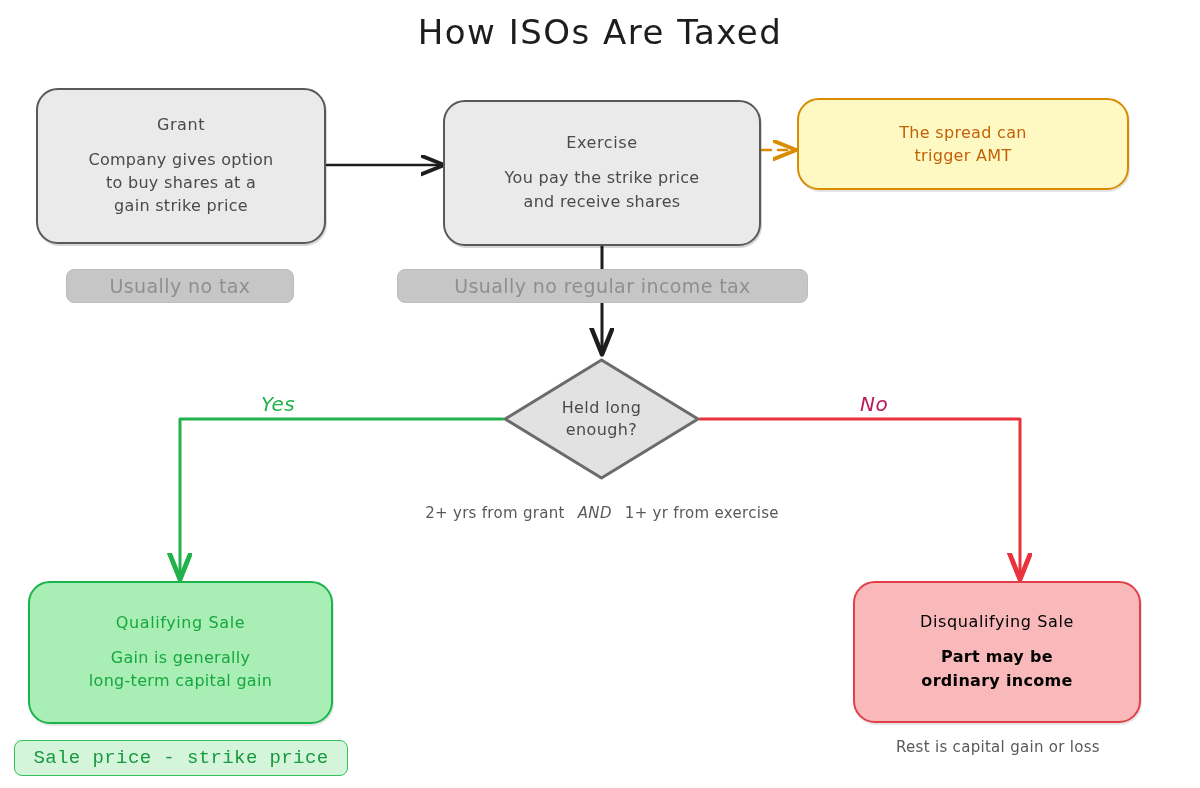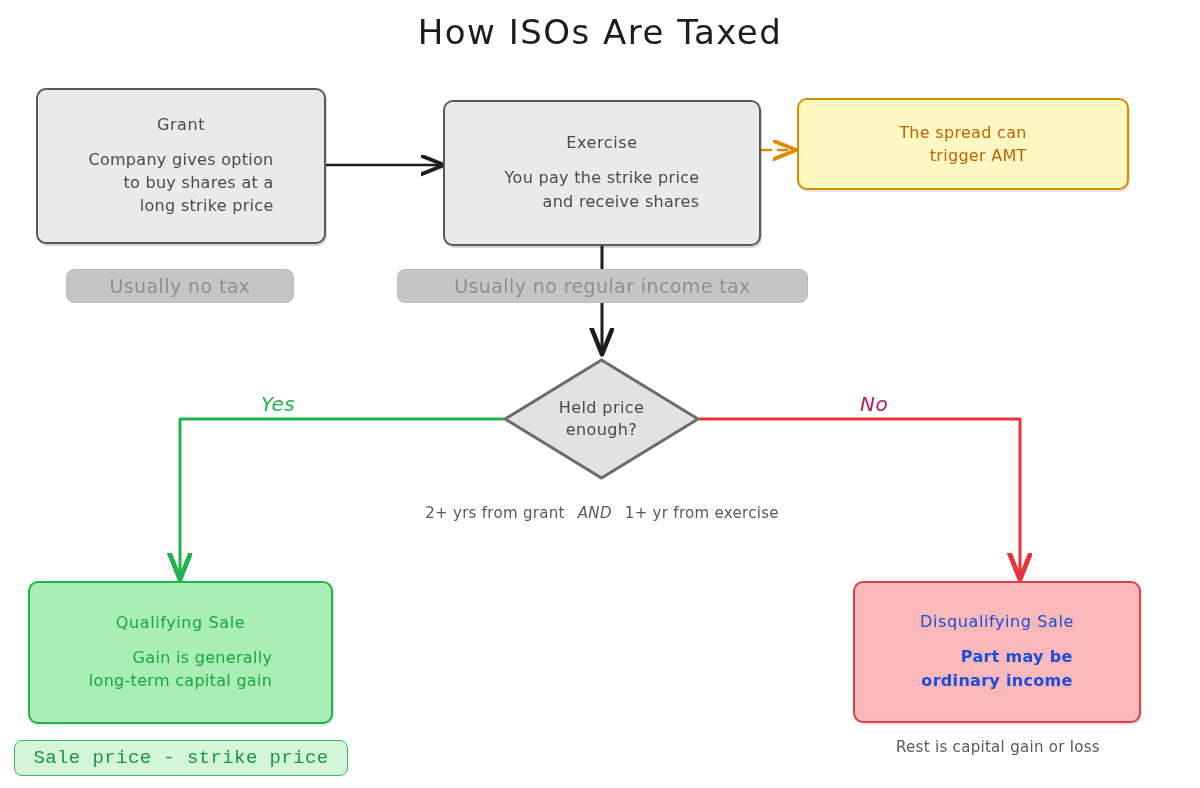--- a/index.html
+++ b/index.html
@@ -32,26 +32,26 @@
     text-align: center;
     font-size: 34px;
     letter-spacing: 1.5px;
     color: #1d1d1d;
   }
 
   
   .node {
     position: absolute;
     box-sizing: border-box;
-    border-radius: 10px;
+    border-radius: 22px;
     display: flex;
     flex-direction: column;
     align-items: center;
     justify-content: center;
-    text-align: right;
+    text-align: center;
     padding: 10px 14px;
   }
   .node .node-title {
     font-size: 16px;
     letter-spacing: .6px;
     margin-bottom: 14px;
   }
   .node .node-body {
     font-size: 16px;
     line-height: 1.45;
@@ -76,21 +76,21 @@
   .node.green {
     background: #a9eeb4;
     border: 2.5px solid #19b44a;
     color: #16a83f;
     box-shadow: 1px 2px 0 rgba(0,0,0,.10);
   }
   
   .node.red {
     background: #f9b9bb;
     border: 2.5px solid #e04048;
-    color: #1d4ed8;
+    color: #000000;
     box-shadow: 1px 2px 0 rgba(0,0,0,.10);
   }
 
   
   .badge {
     position: absolute;
     box-sizing: border-box;
     border-radius: 8px;
     display: flex;
     align-items: center;
@@ -198,21 +198,21 @@
 
     <path d="M503,419 L180,419 L180,578" fill="none" stroke="#22b24c" stroke-width="3" stroke-linecap="round" stroke-linejoin="round" marker-end="url(#arrow-green)"></path>
 
     <path d="M700,419 L1020,419 L1020,578" fill="none" stroke="#e8323c" stroke-width="3" stroke-linecap="round" stroke-linejoin="round" marker-end="url(#arrow-red)"></path>
   </svg>
 
   <div class="node gray hand" style="left:36px; top:88px; width:290px; height:156px;">
     <div class="node-title">Grant</div>
     <div class="node-body" style="white-space: pre-line;">Company gives option
 to buy shares at a
-long strike price</div>
+gain strike price</div>
   </div>
   <div class="badge gray hand" style="left:66px; top:269px; width:228px; height:34px;">
     <span>Usually no tax</span>
   </div>
 
   <div class="node gray hand" style="left:443px; top:100px; width:318px; height:146px;">
     <div class="node-title">Exercise</div>
     <div class="node-body" style="white-space: pre-line;">You pay the strike price
 and receive shares</div>
   </div>
@@ -222,21 +222,21 @@
 
   <div class="node amber hand" style="left:797px; top:98px; width:332px; height:92px;">
     <div class="node-body" style="white-space: pre-line;">The spread can
 trigger AMT</div>
   </div>
 
   <div id="decision-wrap">
     <svg viewBox="0 0 197 122">
       <polygon points="98.5,2 195,61 98.5,120 2,61" fill="#e2e2e2" stroke="#6b6b6b" stroke-width="3" stroke-linejoin="round"></polygon>
     </svg>
-    <div id="decision-label" class="hand" style="white-space: pre-line;">Held price
+    <div id="decision-label" class="hand" style="white-space: pre-line;">Held long
 enough?</div>
   </div>
 
   <div class="caption hand cond-note" style="left:350px; top:504px; width:504px;">
     <span>2+ yrs from grant</span>
     <span class="em" style="margin:0 8px;">AND</span>
     <span>1+ yr from exercise</span>
   </div>
 
   <div class="edge-label yes hand" style="left:261px; top:392px;">Yes</div>

